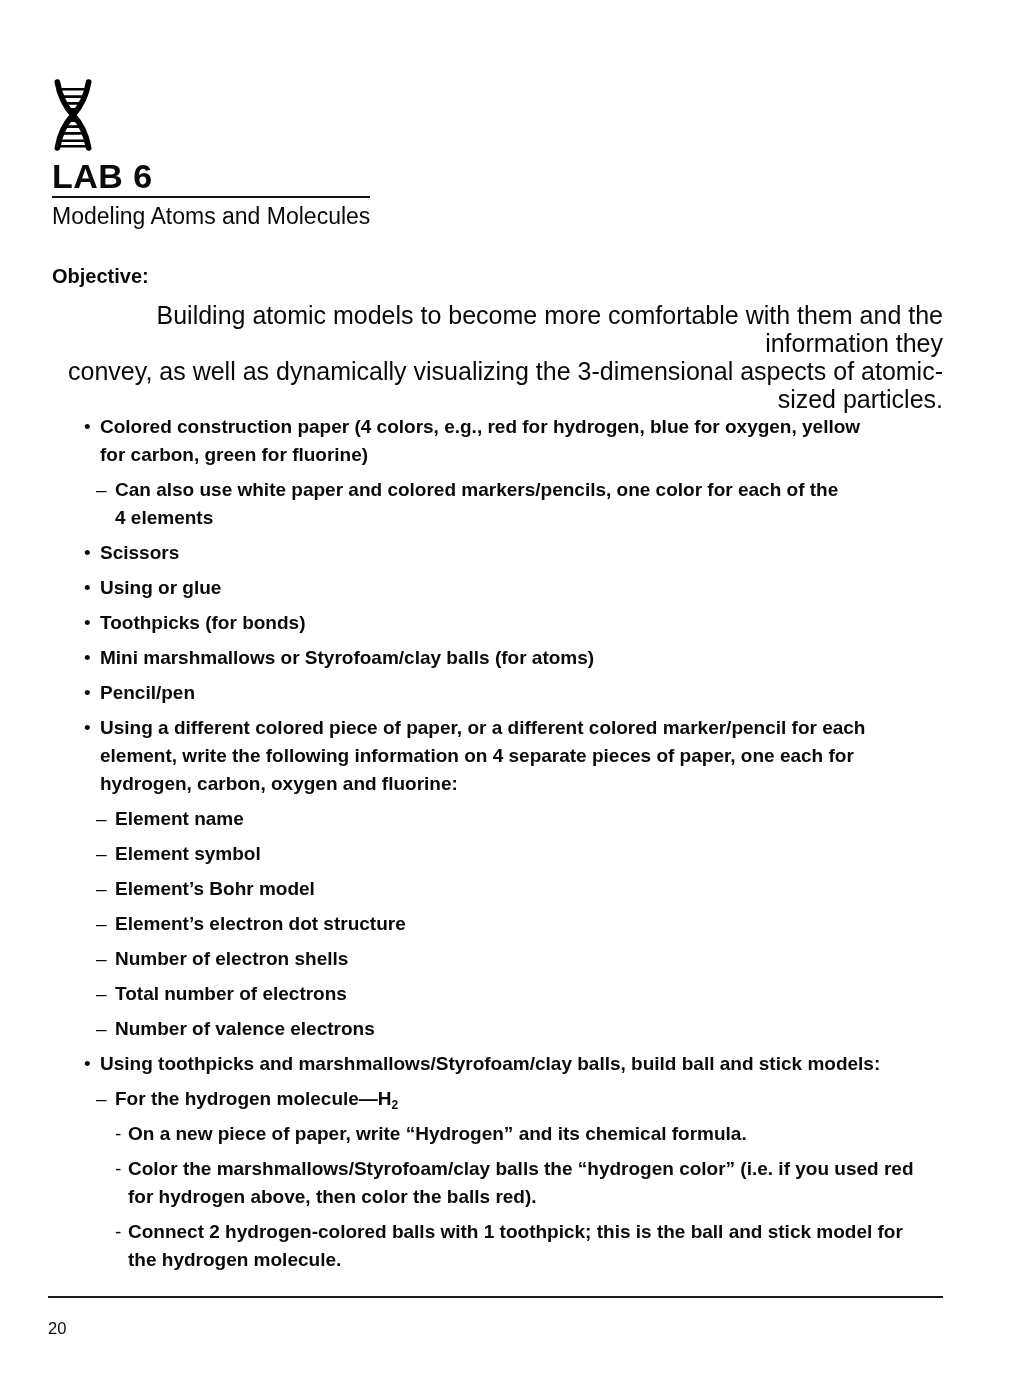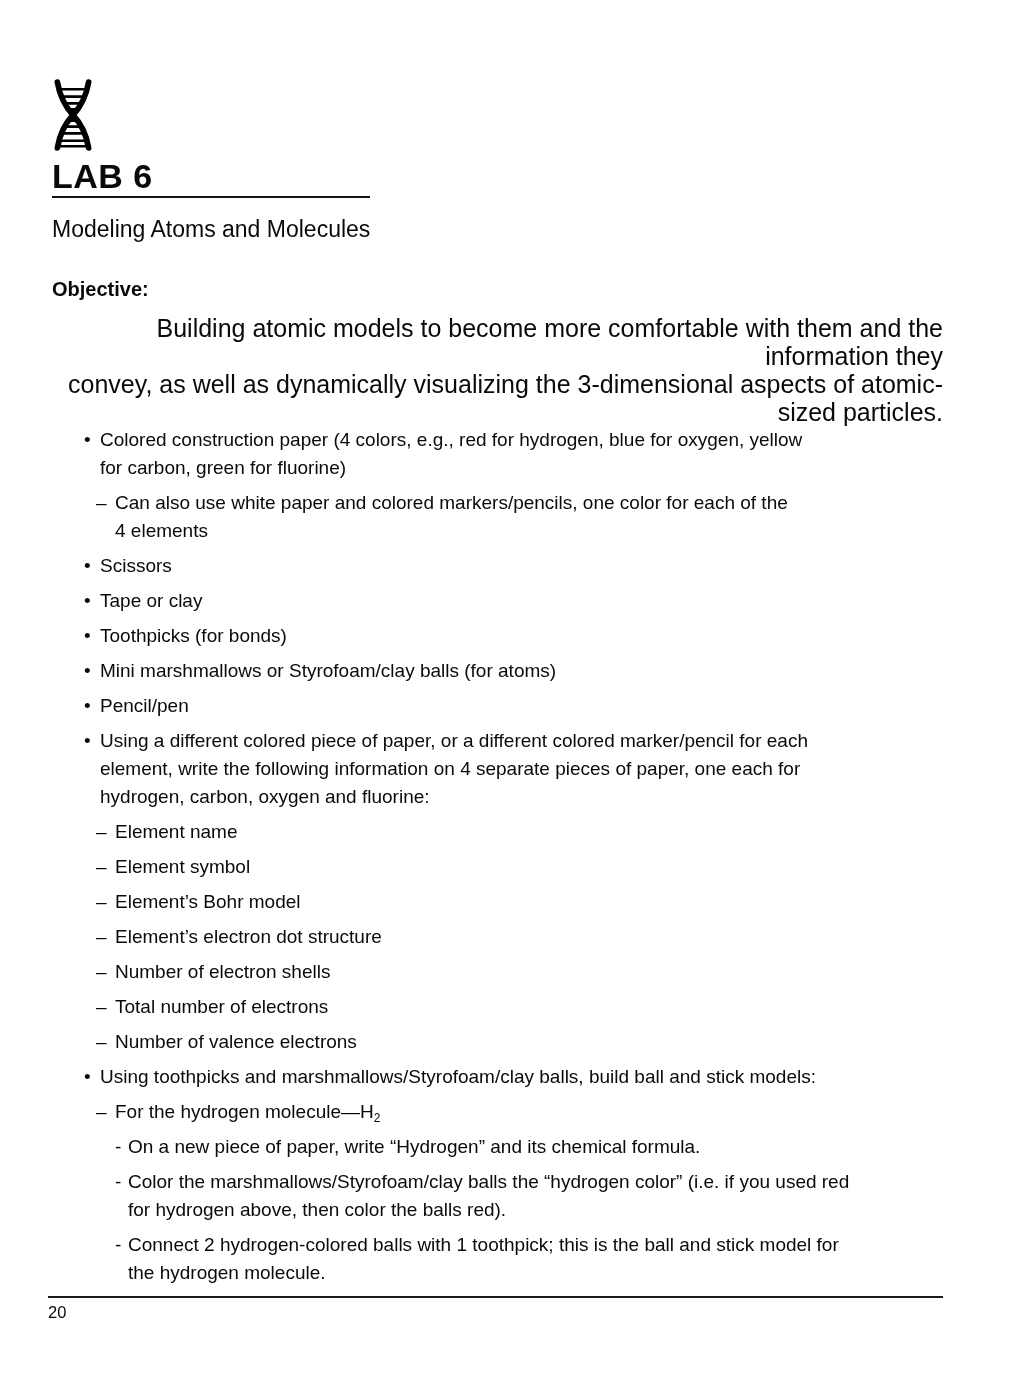--- a/index.html
+++ b/index.html
@@ -26,21 +26,21 @@
   }
   .header-rule {
     border: 0;
     border-top: 2.5px solid #111;
     margin-top: 2px;
   }
   .lab-subtitle {
     font-size: 23px;
     font-weight: 400;
     line-height: 30px;
-    margin-top: 16px;
+    margin-top: 3px;
   }
 
   
   h2.section-heading {
     font-size: 20px;
     font-weight: 700;
     line-height: 24px;
   }
   #objective-heading { margin-top: 33px; }
   #objective-body {
@@ -58,35 +58,35 @@
     display: flex;
     align-items: flex-start;
     font-size: 19px;
     line-height: 28px;
     margin-bottom: 7px;
   }
   .li .marker { flex: 0 0 auto; }
   .li.bullet .marker { margin-left: 32px; width: 16px; }
   .li.dash   .marker { margin-left: 44px; width: 19px; }
   .li.hyphen .marker { margin-left: 63px; width: 13px; }
-  .li .txt { flex: 1 1 auto; min-width: 0; }
+  .li .txt { flex: 1 1 auto; min-width: 0; font-weight: bold; }
   .li sub {
     font-size: 12px;
     line-height: 0;
     vertical-align: -4px;
   }
 
   
   .page-footer {
     position: absolute;
     left: 48px;
     right: 81px;
     top: 1296px;
     border-top: 2.5px solid #1a1a1a;
-    padding-top: 3px;
+    padding-top: 19px;
     display: flex;
     justify-content: space-between;
     align-items: baseline;
     font-size: 16.5px;
     line-height: 22px;
   }
 </style>
 </head>
 <body>
 
@@ -131,21 +131,21 @@
       <div class="li dash">
         <span class="marker">–</span>
         <span class="txt">Can also use white paper and colored markers/pencils, one color for each of the<br>4 elements</span>
       </div>
       <div class="li bullet">
         <span class="marker">•</span>
         <span class="txt">Scissors</span>
       </div>
       <div class="li bullet">
         <span class="marker">•</span>
-        <span class="txt">Tape or clay</span>
+        <span class="txt">Using or glue</span>
       </div>
       <div class="li bullet">
         <span class="marker">•</span>
         <span class="txt">Toothpicks (for bonds)</span>
       </div>
       <div class="li bullet">
         <span class="marker">•</span>
         <span class="txt">Mini marshmallows or Styrofoam/clay balls (for atoms)</span>
       </div>
       <div class="li bullet">

